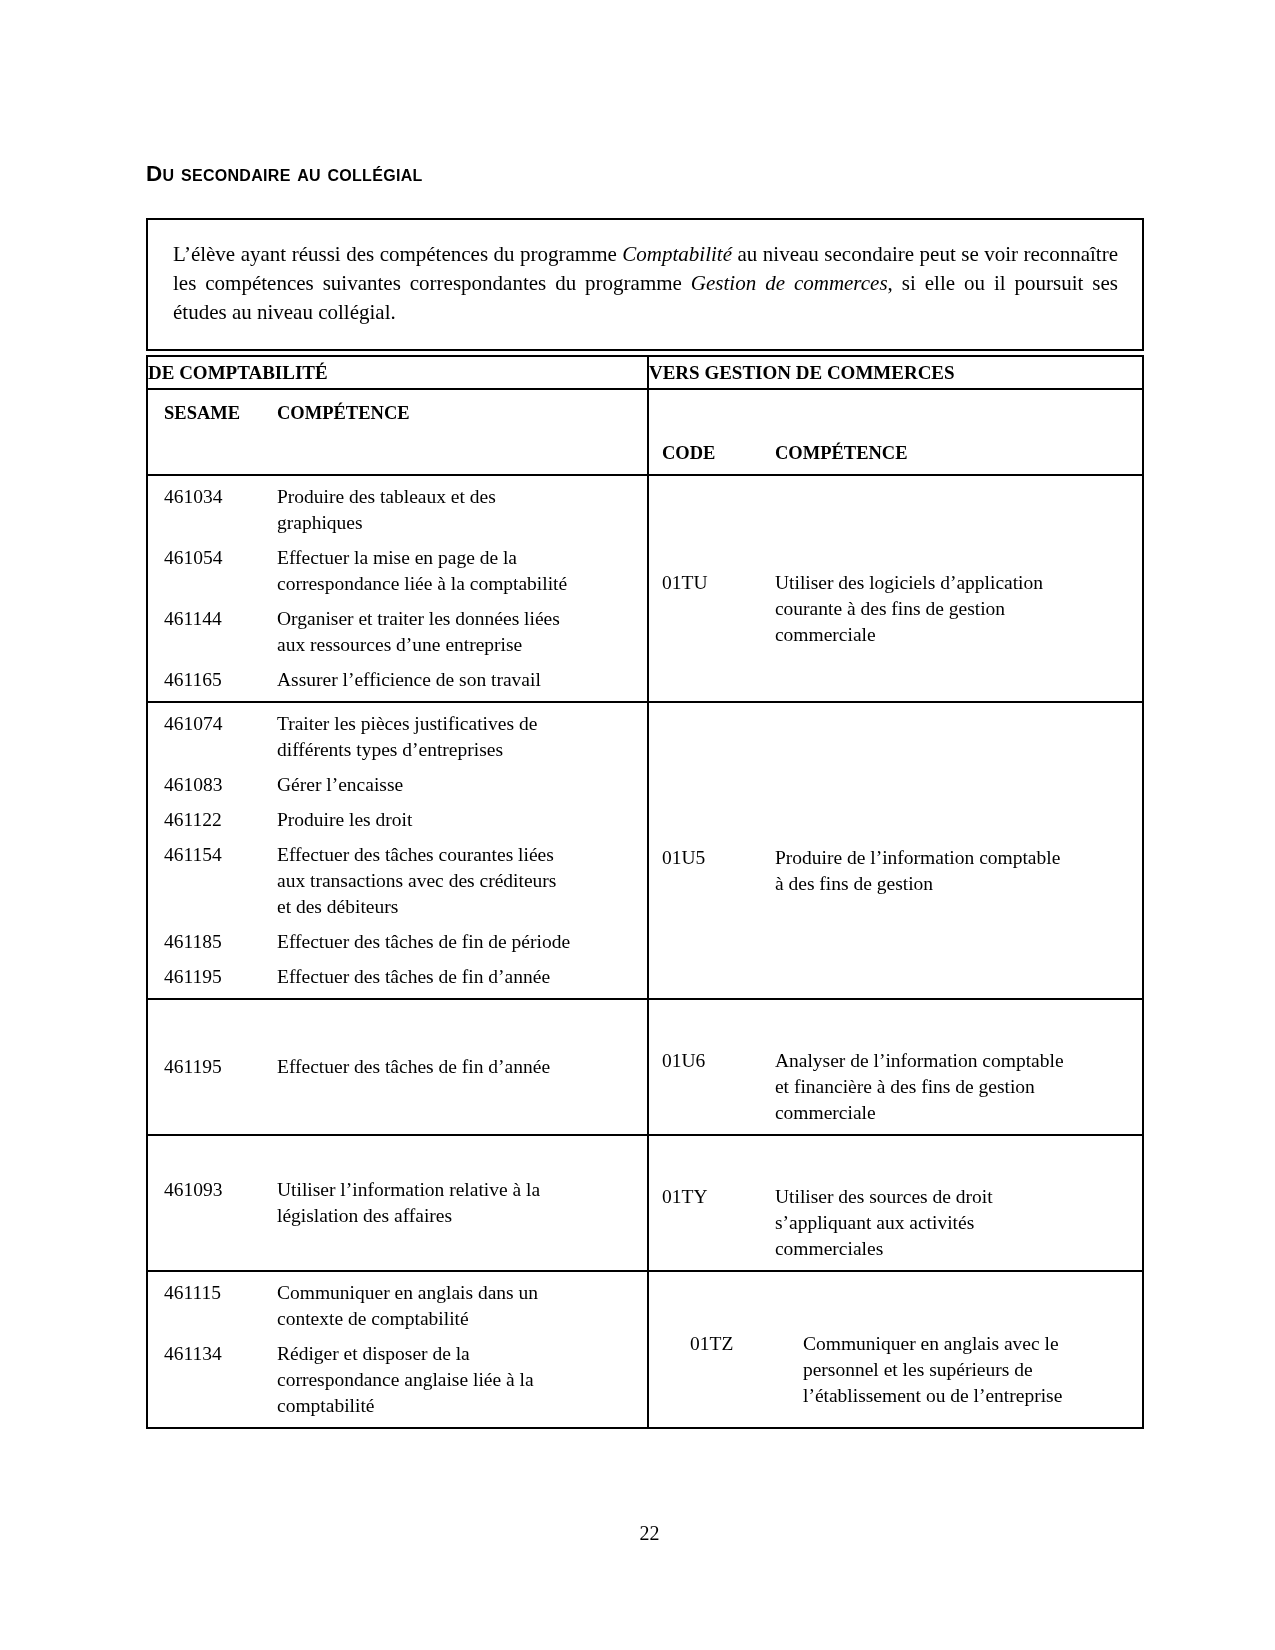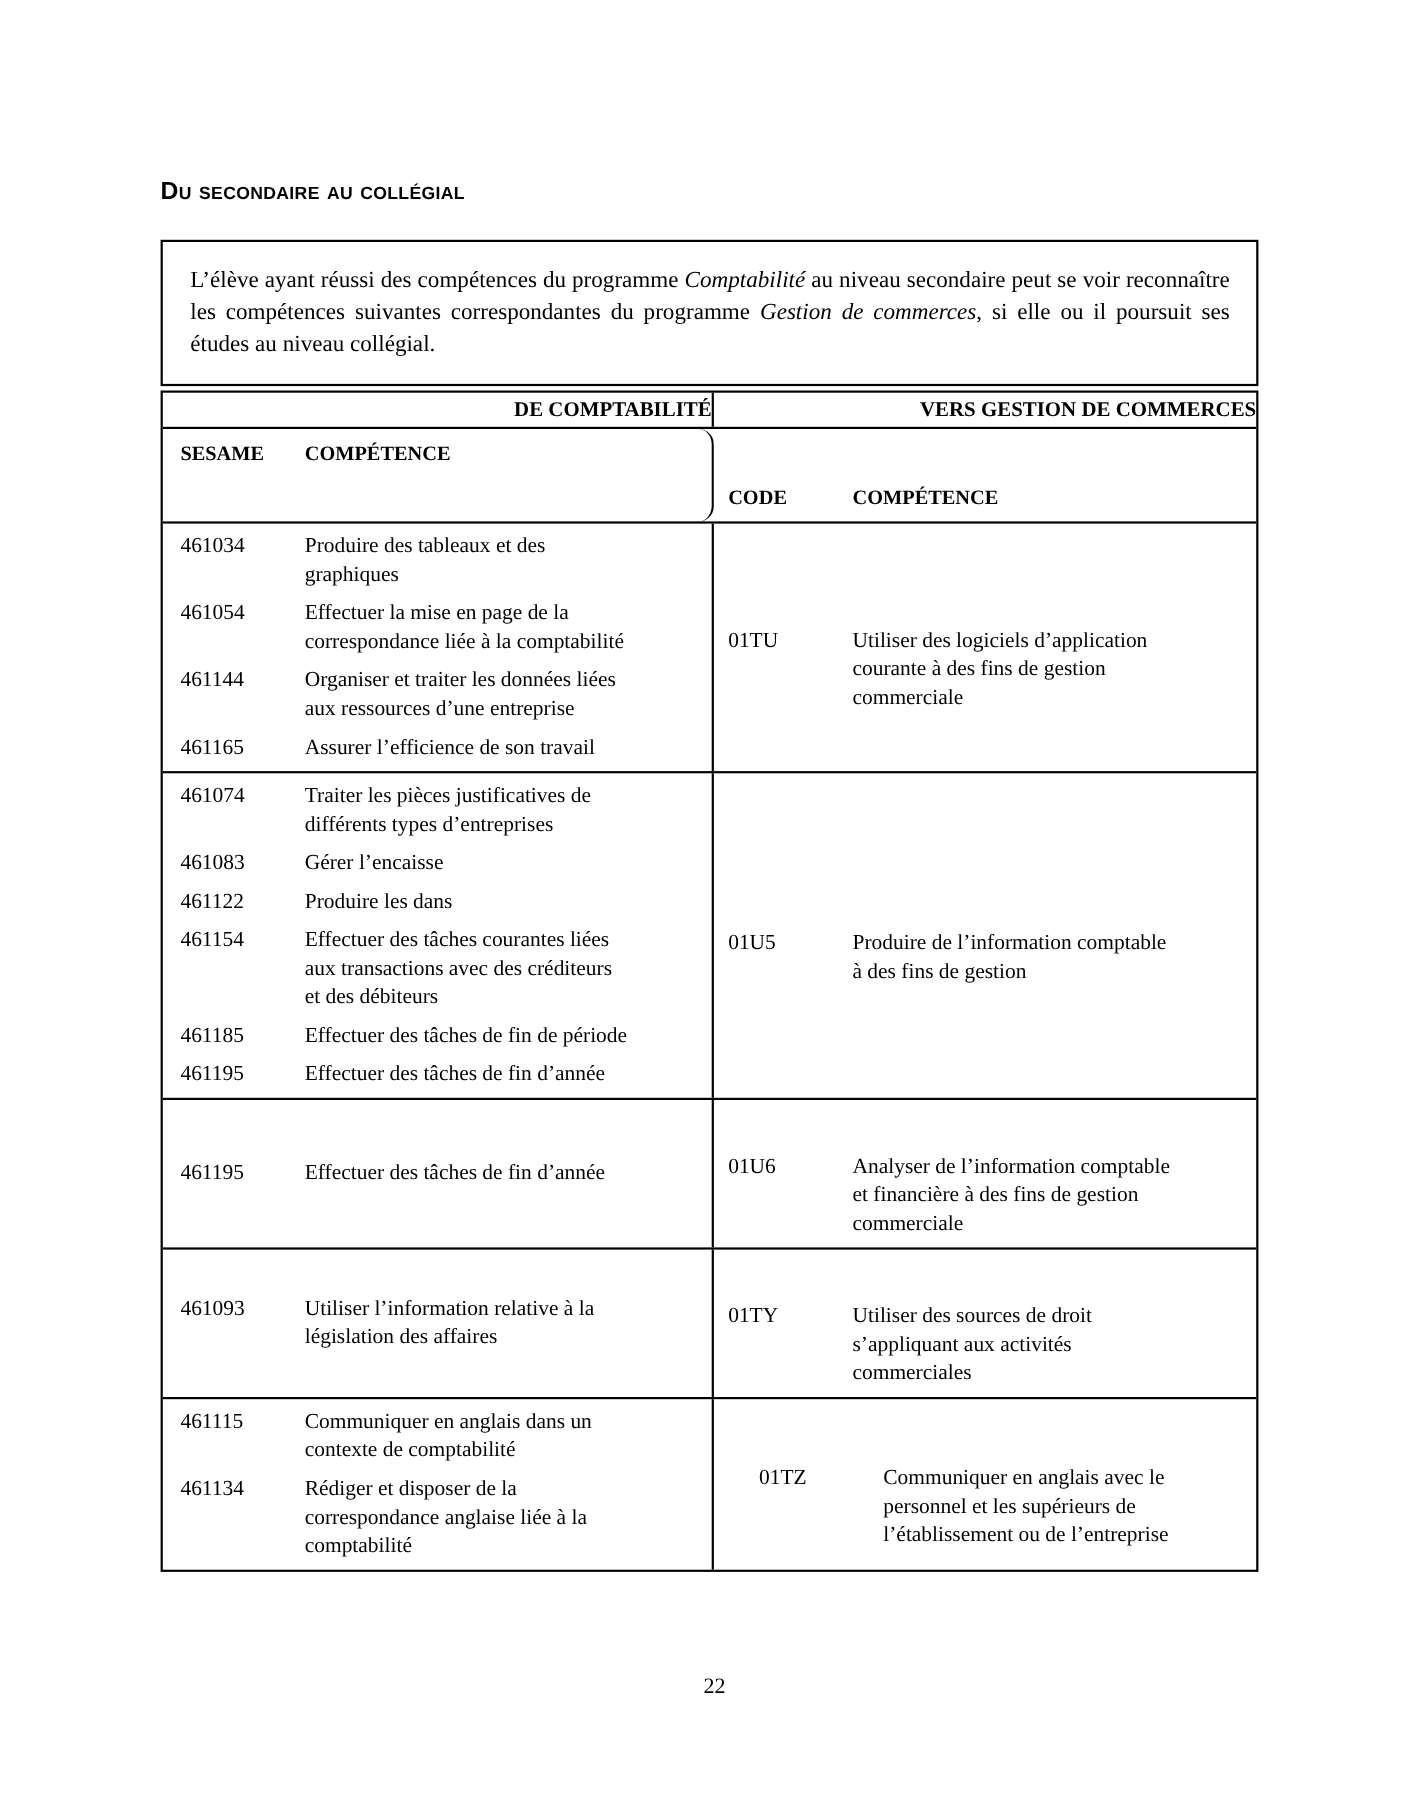--- a/index.html
+++ b/index.html
@@ -38,25 +38,25 @@
   .ctable{
     margin-top:4px;
     border:2px solid #000;
     font-size:19.5px;
   }
   .trow{display:grid;grid-template-columns:50.4% 1fr;}
   .cl{border-right:2px solid #000;}
 
   .hd1{border-bottom:2px solid #000;}
   .hd1 .cell{
-    text-align:right;font-weight:bold;font-size:19px;
+    text-align:left;font-weight:bold;font-size:19px;
     padding:5px 0 4px 0;
   }
   .hd2{border-bottom:2px solid #000;}
-  .hd2 .hcell{padding-top:10px;padding-bottom:8px;font-weight:bold;font-size:18.5px;border-radius:14px;}
+  .hd2 .hcell{padding-top:10px;padding-bottom:8px;font-weight:bold;font-size:18.5px;}
 
   .pair{display:grid;grid-template-columns:113px 1fr;}
   .cl .pair{padding-left:16px;padding-right:8px;}
   .cr .pair{padding-left:13px;padding-right:8px;margin-top:40px;}
 
   .grow{border-bottom:2px solid #000;}
   .grow:last-child{border-bottom:none;gap:28px;}
   .gcell{
     display:flex;flex-direction:column;justify-content:center;
     gap:9px;padding:8px 0;
@@ -137,21 +137,21 @@
               <div class="num">461074</div>
               <div class="txt">Traiter les pièces justificatives de
 différents types d’entreprises</div>
             </div>
             <div class="pair">
               <div class="num">461083</div>
               <div class="txt">Gérer l’encaisse</div>
             </div>
             <div class="pair">
               <div class="num">461122</div>
-              <div class="txt">Produire les dans</div>
+              <div class="txt">Produire les droit</div>
             </div>
             <div class="pair">
               <div class="num">461154</div>
               <div class="txt">Effectuer des tâches courantes liées
 aux transactions avec des créditeurs
 et des débiteurs</div>
             </div>
             <div class="pair">
               <div class="num">461185</div>
               <div class="txt">Effectuer des tâches de fin de période</div>

